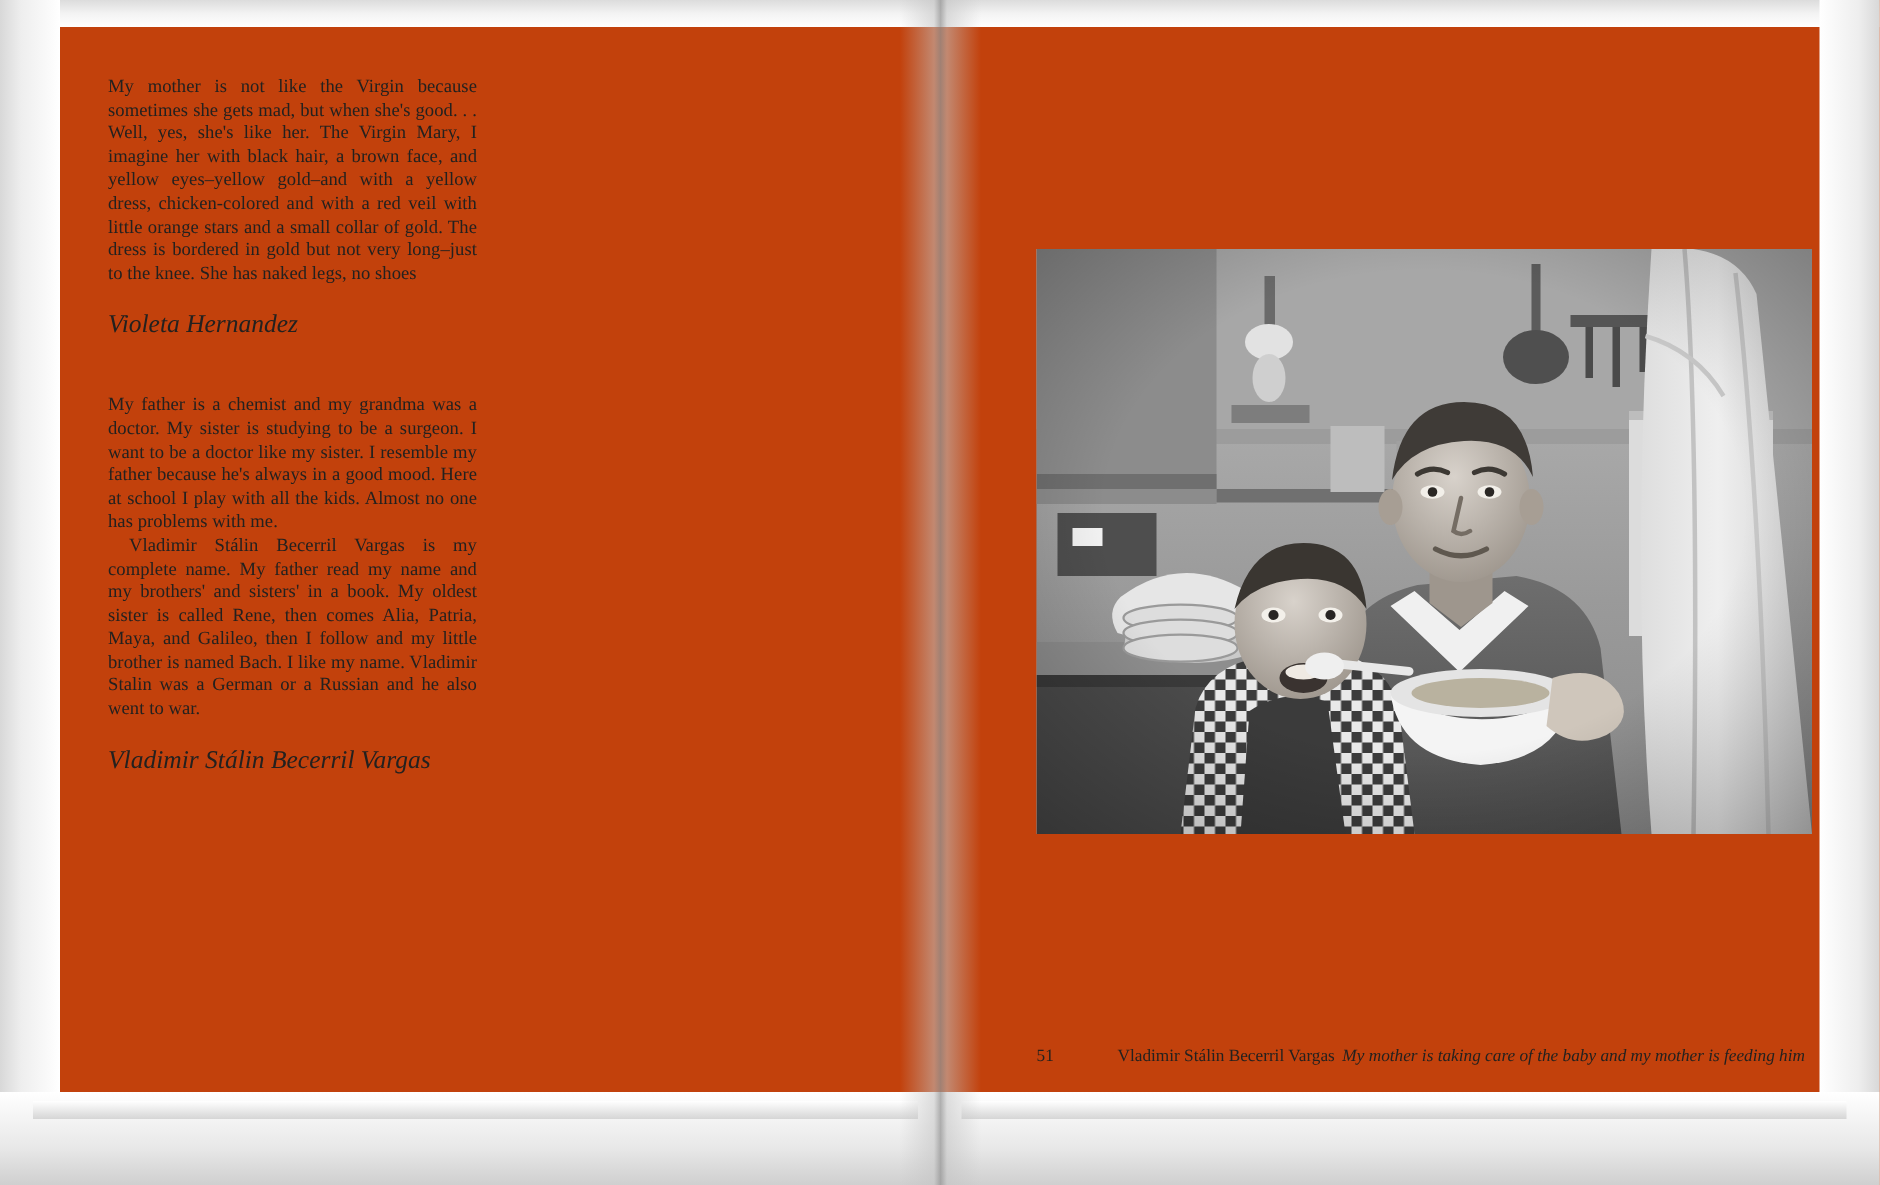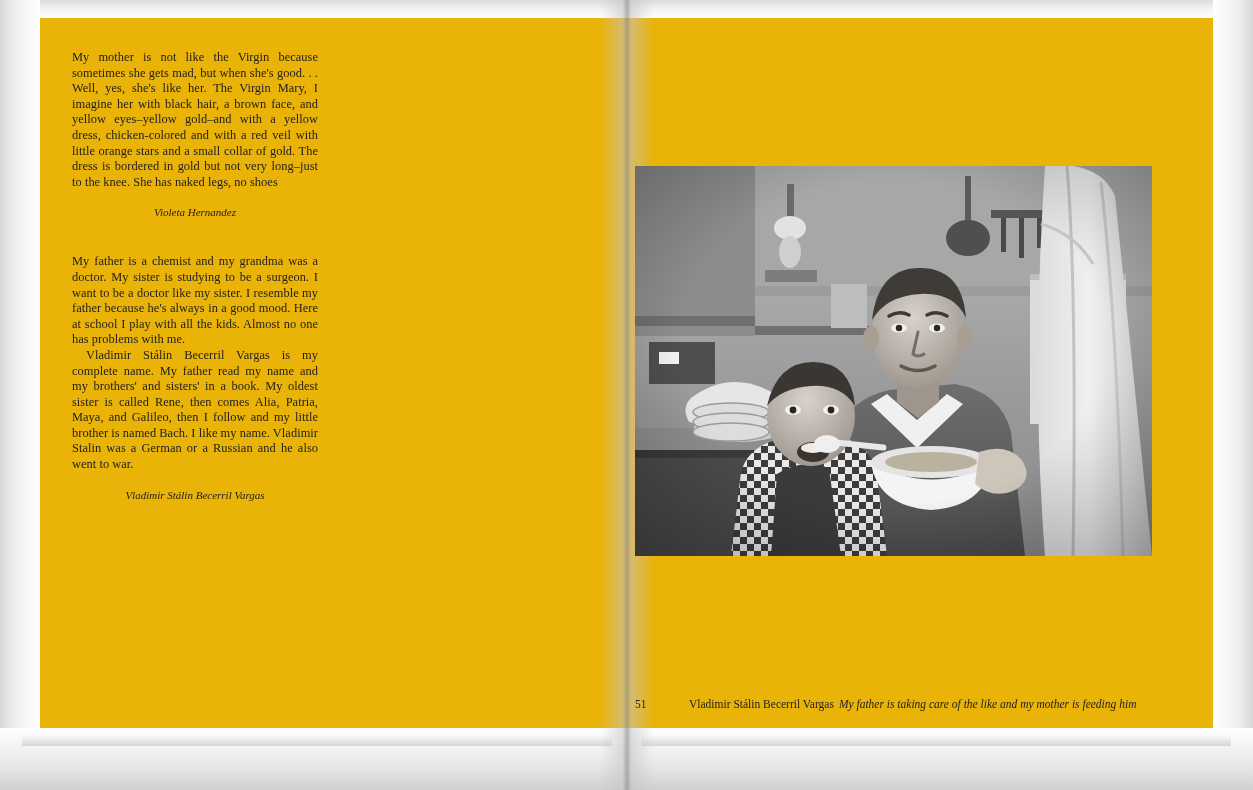--- a/index.html
+++ b/index.html
@@ -13,21 +13,21 @@
     overflow: hidden;
     font-family: "Liberation Serif", serif;
     color: #1a1a1a;
   }
 
   
   #spread {
     position: relative;
     width: 1253px;
     height: 790px;
-    background: #eab308;
+    background: #c2410c;
   }
 
   
   .paper-shadow-left {
     position: absolute;
     left: 0; top: 0;
     width: 40px; height: 790px;
     background: linear-gradient(to right, #d8d8d8 0%, #eeeeee 35%, #ffffff 100%);
   }
   .paper-shadow-right {
@@ -89,34 +89,33 @@
     line-height: 15.6px;
     text-align: justify;
     margin: 0;
     color: #23211f;
     letter-spacing: 0.05px;
   }
   .para + .para {
     text-indent: 14px;
   }
   .byline {
-    font-size: 11px;
+    font-size: 17px;
     font-style: italic;
     margin: 16px 0 0 0;
     color: #23211f;
-    text-align: center;
   }
   .block-gap {
     height: 36px;
   }
 
   
   .page-right {
     position: absolute;
-    left: 606px; top: 14px;
+    left: 662px; top: 14px;
     width: 588px; height: 740px;
   }
   .photo-frame {
     position: absolute;
     left: 29px;
     top: 152px;
     width: 517px;
     height: 390px;
     overflow: hidden;
     background: #8d8d8d;
@@ -320,17 +319,17 @@
         <path d="M466 16 q16 140 22 374" stroke="#c9c9c9" stroke-width="3" fill="none"></path>
         <path d="M406 58 q34 10 52 40" stroke="#c8c8c8" stroke-width="3" fill="none"></path>
 
         <rect x="0" y="0" width="517" height="390" fill="url(#vign)"></rect>
       </svg>
     </div>
 
     <div class="caption-row">
       <span class="folio">51</span>
       <span class="caption-name">Vladimir Stálin Becerril Vargas</span>
-      <span class="caption-title">My father is taking care of the like and my mother is feeding him</span>
+      <span class="caption-title">My mother is taking care of the baby and my mother is feeding him</span>
     </div>
 
   </div>
 </div>
 
 </body></html>

